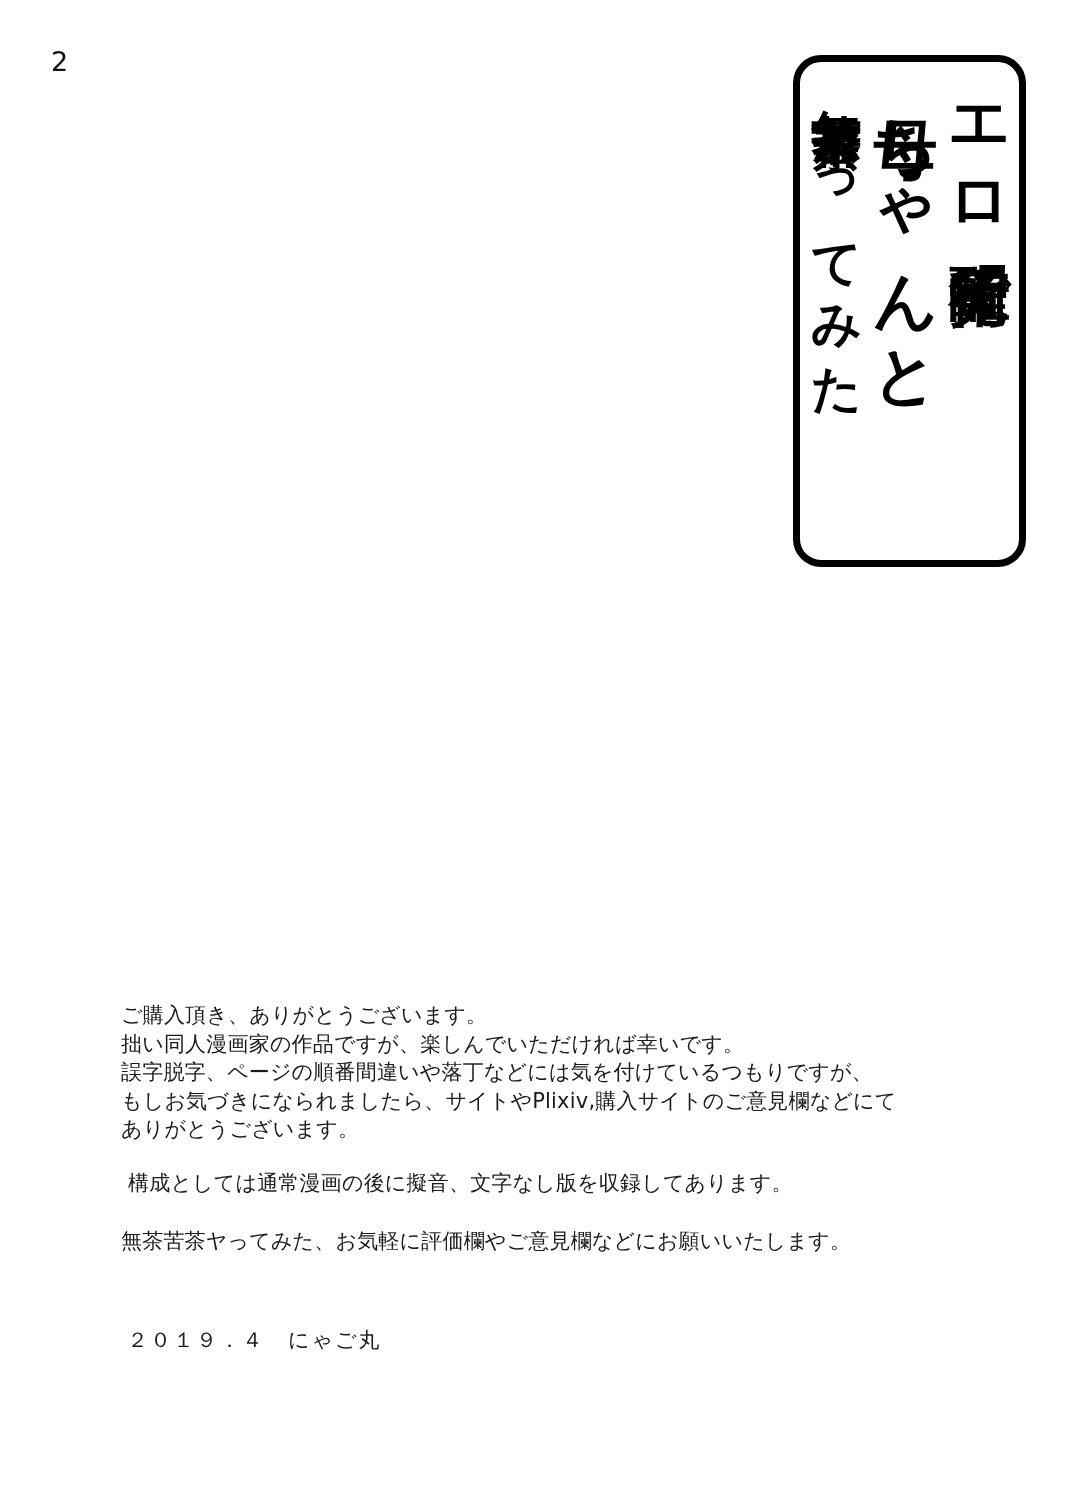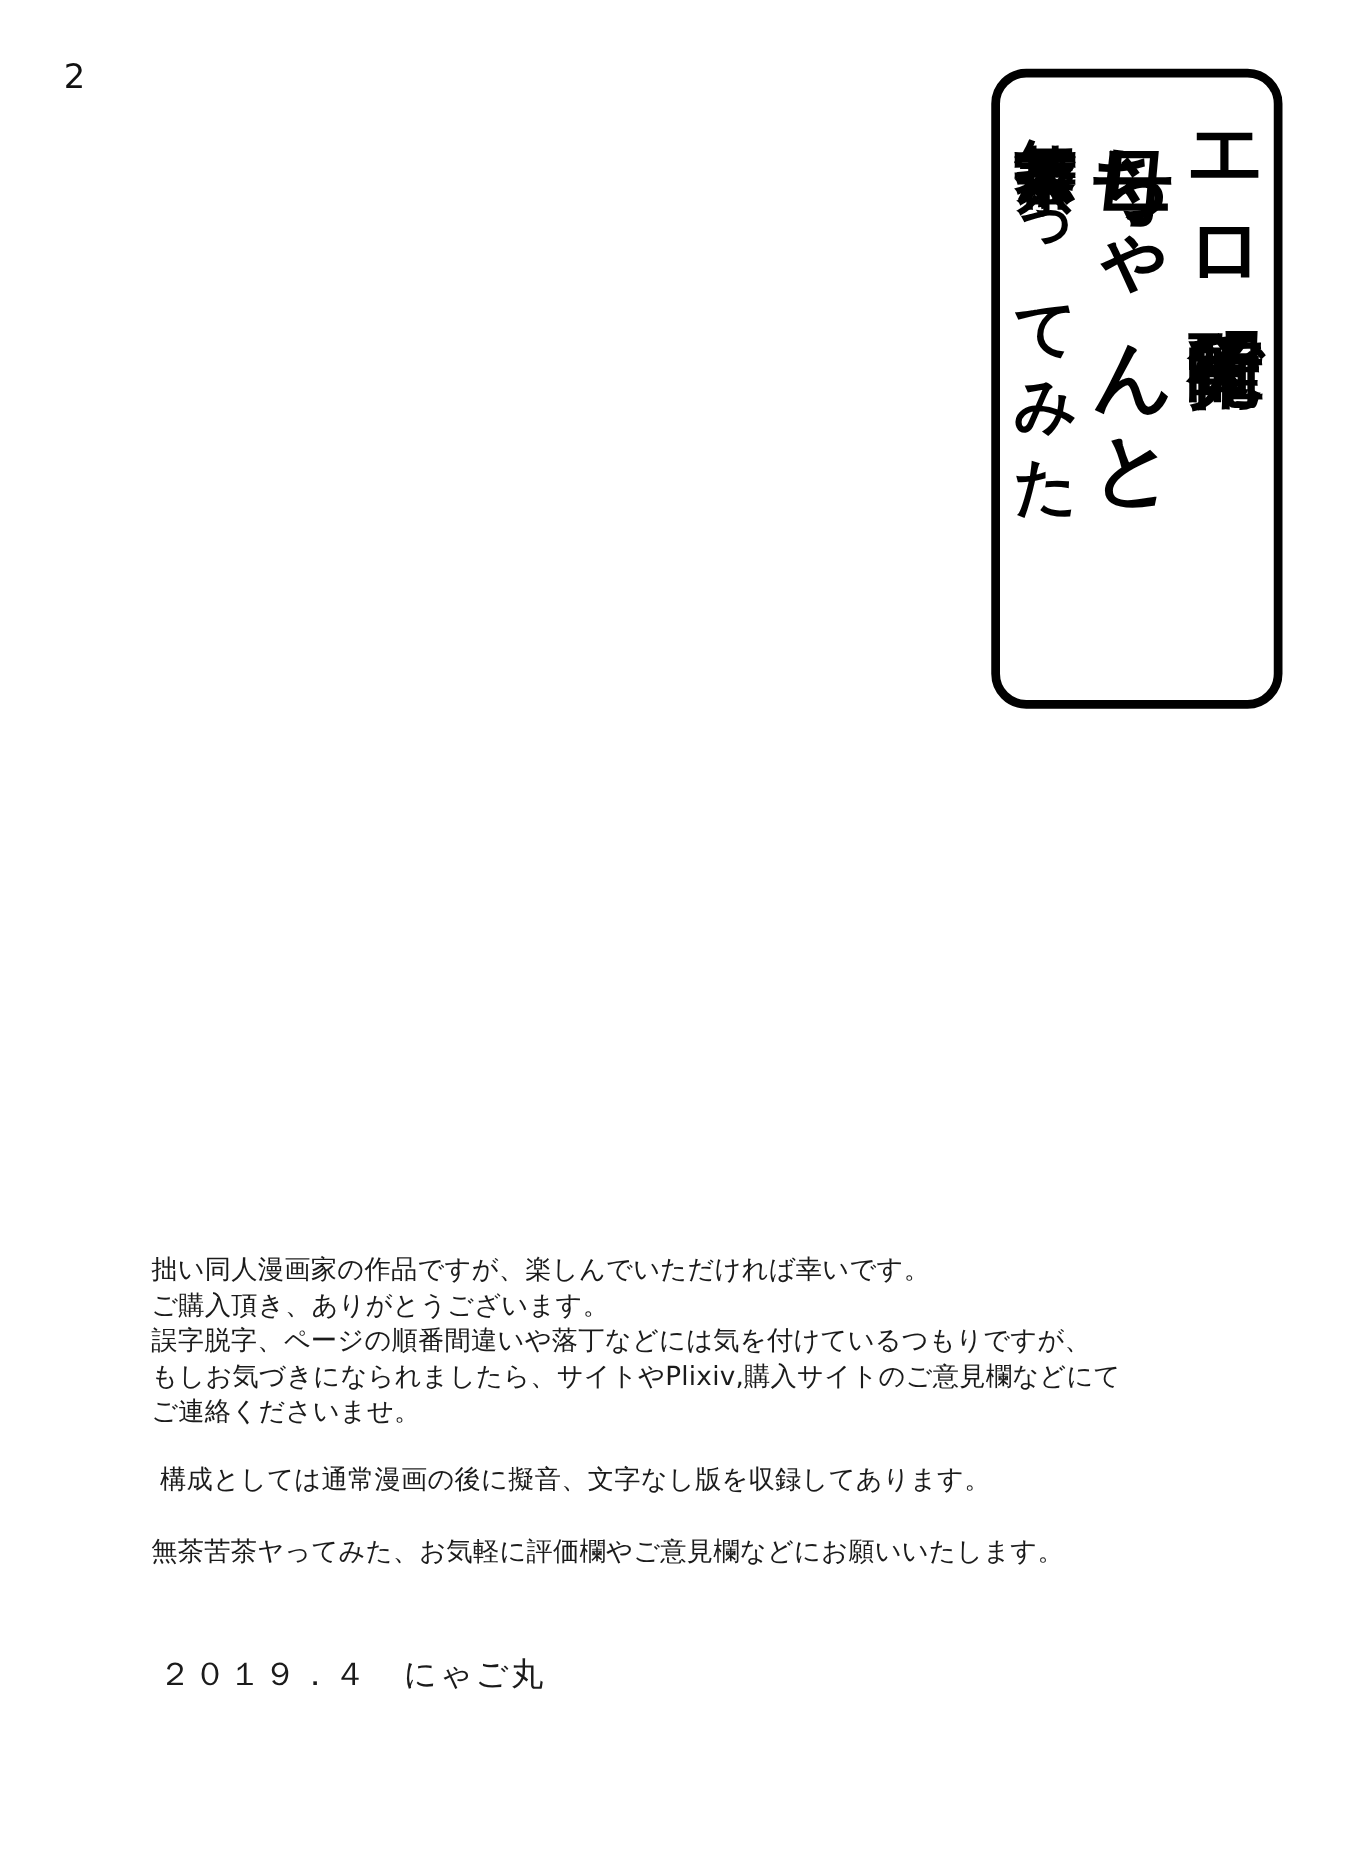--- a/index.html
+++ b/index.html
@@ -71,21 +71,21 @@
     color: #1b1b1b;
     letter-spacing: 0.2px;
   }
   .p1 { top: 1001px; }
   .p2 { top: 1169px; padding-left: 7px; }
   .p3 { top: 1227px; }
   .date-line {
     position: absolute;
     left: 127px;
     top: 1326px;
-    font-size: 26px;
+    font-size: 21px;
     line-height: 28.5px;
     color: #1b1b1b;
     letter-spacing: 2px;
   }
 </style>
 </head>
 <body>
 
 <div class="page">
 
@@ -93,25 +93,25 @@
 
   <div class="title-box">
     <div class="title-vertical">
       <span class="title-col c1">エロ覚醒術で</span>
       <span class="title-col c2">母ちゃんと</span>
       <span class="title-col c3">無茶苦茶ヤってみた</span>
     </div>
   </div>
 
   <div class="afterword-paragraph p1">
+    <div class="afterword-line">ご購入頂き、ありがとうございます。</div>
     <div class="afterword-line">拙い同人漫画家の作品ですが、楽しんでいただければ幸いです。</div>
-    <div class="afterword-line">ご購入頂き、ありがとうございます。</div>
     <div class="afterword-line">誤字脱字、ページの順番間違いや落丁などには気を付けているつもりですが、</div>
     <div class="afterword-line">もしお気づきになられましたら、サイトやPlixiv,購入サイトのご意見欄などにて</div>
-    <div class="afterword-line">ご連絡くださいませ。</div>
+    <div class="afterword-line">ありがとうございます。</div>
   </div>
 
   <div class="afterword-paragraph p2">
     <div class="afterword-line">構成としては通常漫画の後に擬音、文字なし版を収録してあります。</div>
   </div>
 
   <div class="afterword-paragraph p3">
     <div class="afterword-line">無茶苦茶ヤってみた、お気軽に評価欄やご意見欄などにお願いいたします。</div>
   </div>
 

